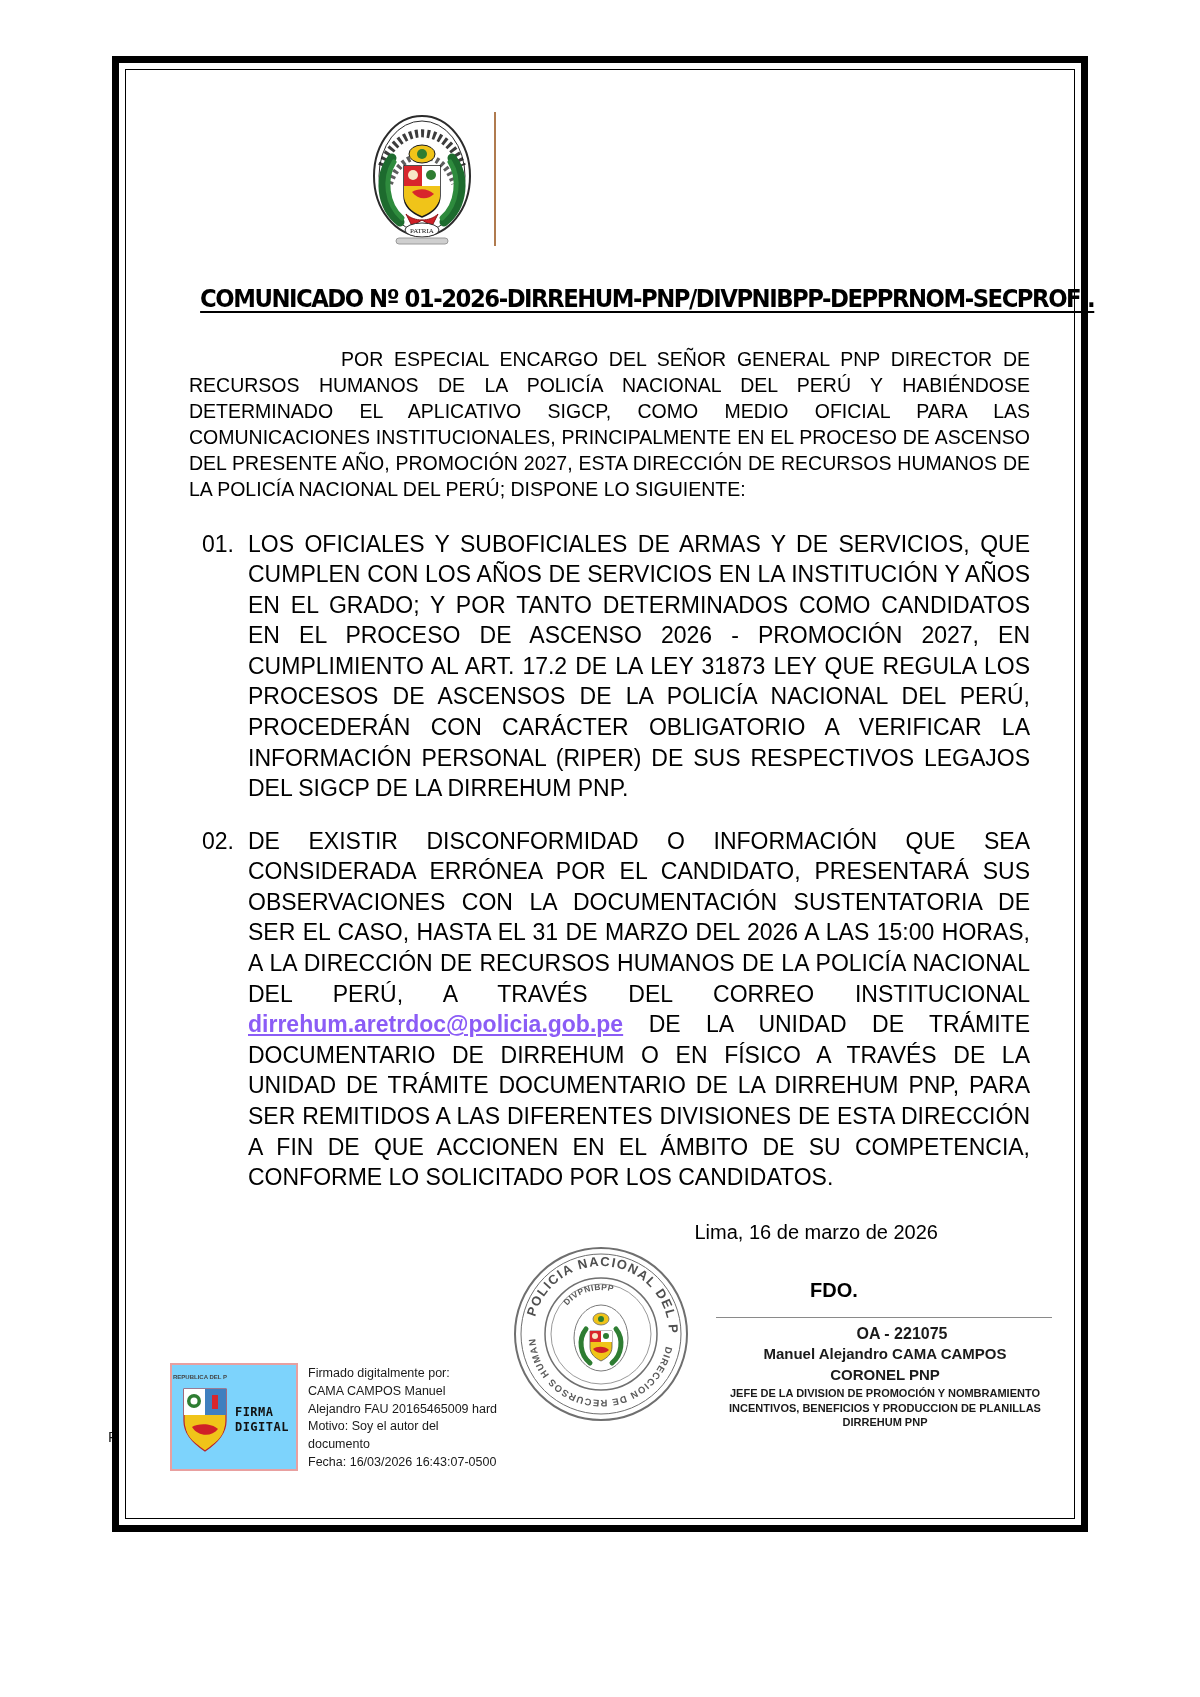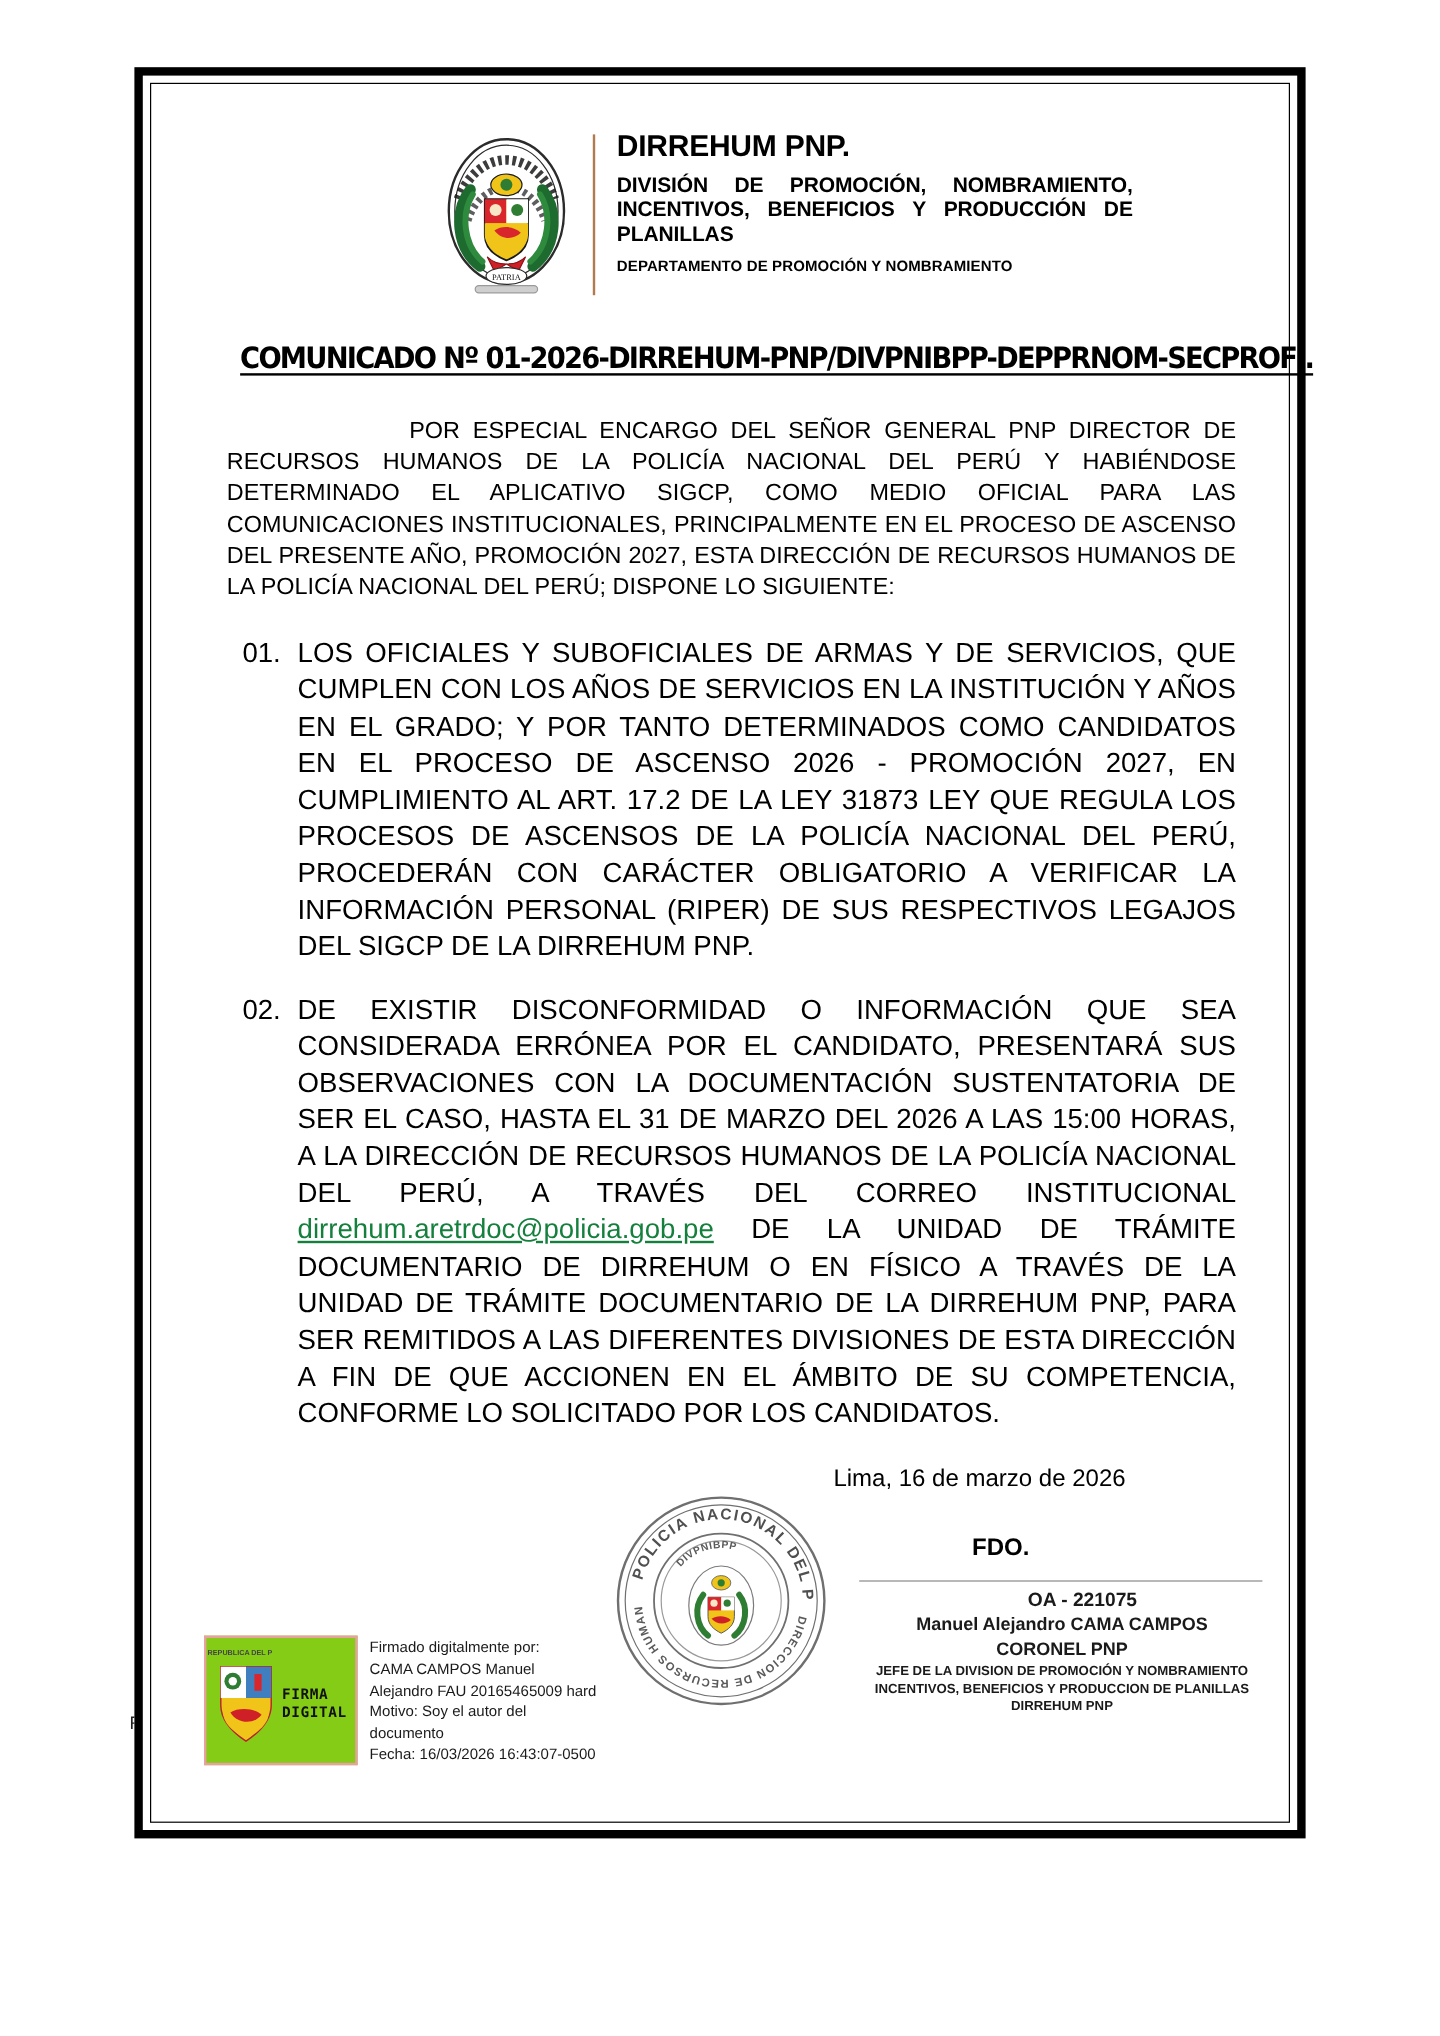--- a/index.html
+++ b/index.html
@@ -137,22 +137,23 @@
     text-align-last: left;
   }
   ol.items > li .num {
     position: absolute;
     left: 32px;
     top: 0;
     width: 40px;
     text-align: left;
   }
   a.mail {
-    color: #15803d;
+    color: #8b5cf6;
     text-decoration: underline;
+    font-weight: bold;
   }
 
   .closing {
     margin-top: 26px;
     font-size: 19.5px;
     font-weight: bold;
     line-height: 1.33;
     text-align: justify;
     text-align-last: left;
   }
@@ -216,21 +217,21 @@
     top: 1293px;
     display: flex;
     align-items: flex-start;
     gap: 10px;
   }
   .digsig-emblem {
     width: 128px;
     height: 108px;
     border: 2px solid #e8a0a0;
     box-sizing: border-box;
-    background: #84cc16;
+    background: #7dd3fc;
     position: relative;
     flex: 0 0 128px;
   }
   .digsig-emblem .firma-txt {
     position: absolute;
     right: 7px;
     top: 40px;
     font-family: "DejaVu Sans Mono", monospace;
     font-size: 12px;
     font-weight: bold;
@@ -297,25 +298,20 @@
 
         <ellipse cx="56" cy="120" rx="17" ry="7" fill="#ffffff" stroke="#2b2b2b" stroke-width="1"></ellipse>
         <text x="56" y="123" font-family="'Liberation Serif', serif" font-size="7" text-anchor="middle" fill="#111">PATRIA</text>
 
         <rect x="30" y="128" width="52" height="6" rx="3" fill="#cfcfcf" stroke="#9a9a9a" stroke-width="1"></rect>
       </svg>
     </div>
 
     <div class="divider-v"></div>
 
-    <div class="header-text">
-      <div class="org-title">DIRREHUM PNP.</div>
-      <div class="org-sub">DIVISIÓN DE PROMOCIÓN, NOMBRAMIENTO, INCENTIVOS, BENEFICIOS Y PRODUCCIÓN DE PLANILLAS</div>
-      <div class="org-dept">DEPARTAMENTO DE PROMOCIÓN Y NOMBRAMIENTO</div>
-    </div>
   </div>
 
   <div class="doc-title">COMUNICADO Nº 01-2026-DIRREHUM-PNP/DIVPNIBPP-DEPPRNOM-SECPROFI.</div>
 
   <p class="body-para"><span class="indent"></span><span>POR ESPECIAL ENCARGO DEL SEÑOR GENERAL PNP DIRECTOR DE RECURSOS HUMANOS DE LA POLICÍA NACIONAL DEL PERÚ Y HABIÉNDOSE DETERMINADO EL APLICATIVO SIGCP, COMO MEDIO OFICIAL PARA LAS COMUNICACIONES INSTITUCIONALES, PRINCIPALMENTE EN EL PROCESO DE ASCENSO DEL PRESENTE AÑO, PROMOCIÓN 2027, ESTA DIRECCIÓN DE RECURSOS HUMANOS DE LA POLICÍA NACIONAL DEL PERÚ; DISPONE LO SIGUIENTE:</span></p>
 
   <ol class="items">
     <li>
       <span class="num">01.</span><span>LOS OFICIALES Y SUBOFICIALES DE ARMAS Y DE SERVICIOS, QUE CUMPLEN CON LOS AÑOS DE SERVICIOS EN LA INSTITUCIÓN Y AÑOS EN EL GRADO; Y POR TANTO DETERMINADOS COMO CANDIDATOS EN EL PROCESO DE ASCENSO 2026 - PROMOCIÓN 2027, EN CUMPLIMIENTO AL ART. 17.2 DE LA LEY 31873 LEY QUE REGULA LOS PROCESOS DE ASCENSOS DE LA POLICÍA NACIONAL DEL PERÚ, PROCEDERÁN CON CARÁCTER OBLIGATORIO A VERIFICAR LA INFORMACIÓN PERSONAL (RIPER) DE SUS RESPECTIVOS LEGAJOS DEL SIGCP DE LA DIRREHUM PNP.</span>
     </li>

